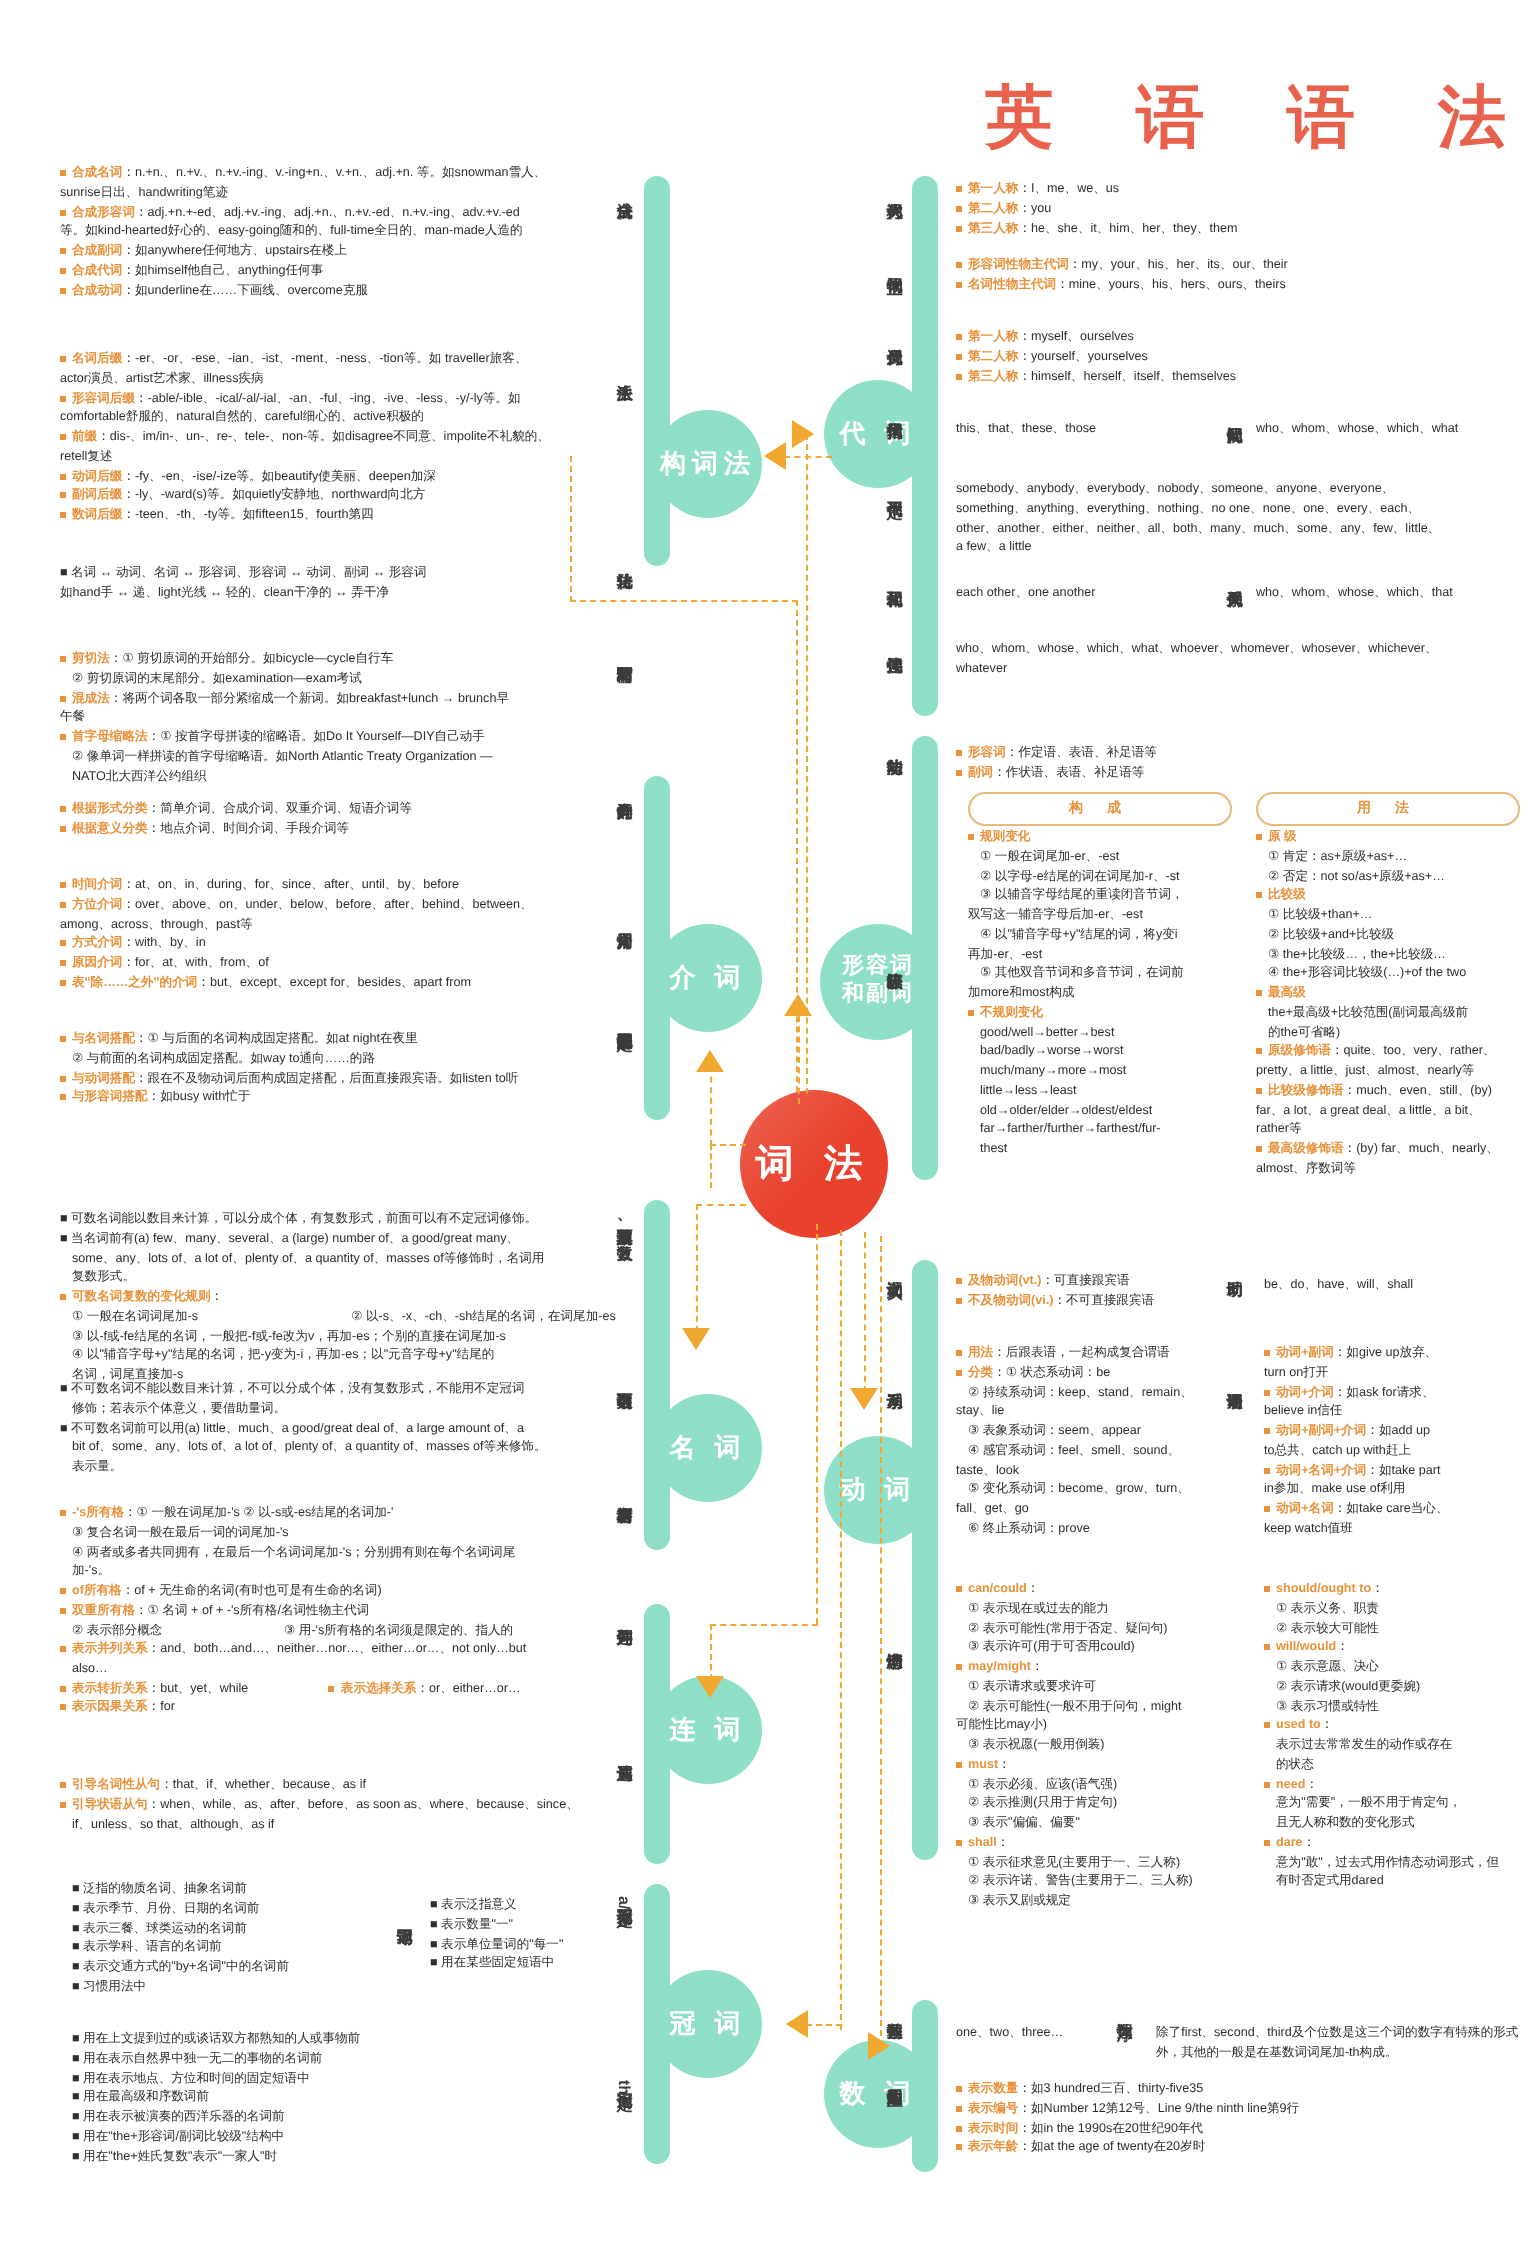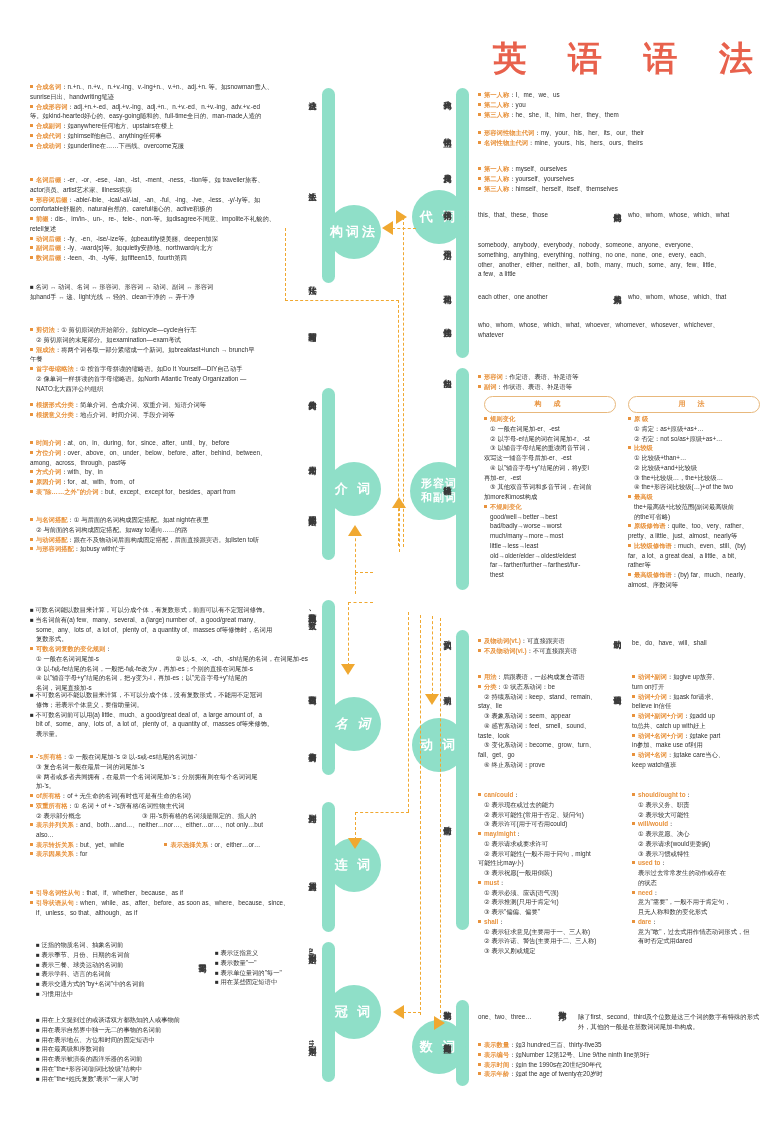--- a/index.html
+++ b/index.html
@@ -101,21 +101,21 @@
   <div class="spine" style="left:456px; top:368px; width:13px; height:222px;"></div>
   <div class="spine" style="left:456px; top:630px; width:13px; height:300px;"></div>
   <div class="spine" style="left:456px; top:1000px;width:13px; height:86px;"></div>
 
   <div class="node" style="left:327px; top:205px; width:54px; height:54px;">
       <span>构词法</span>
     </div>
   <div class="node" style="left:327px; top:462px; width:54px; height:54px;">
       <span>介 词</span>
     </div>
-  <div class="node" style="left:327px; top:697px; width:54px; height:54px;font-style:italic;">
+  <div class="node" style="left:327px; top:697px; width:54px; height:54px;">
       <span>名 词</span>
     </div>
   <div class="node" style="left:327px; top:838px; width:54px; height:54px;">
       <span>连 词</span>
     </div>
   <div class="node" style="left:327px; top:985px; width:54px; height:54px;">
       <span>冠 词</span>
     </div>
 
   <div class="node" style="left:412px; top:190px; width:54px; height:54px;">
@@ -125,20 +125,23 @@
       <span style="white-space:pre-line">形容词
 和副词</span>
     </div>
   <div class="node" style="left:412px; top:718px; width:54px; height:54px;font-family:Liberation Serif, serif;">
       <span>动 词</span>
     </div>
   <div class="node" style="left:412px; top:1020px; width:54px; height:54px;">
       <span>数 词</span>
     </div>
 
+  <div class="core" style="left:370px; top:545px; width:74px; height:74px;">
+      <span style="position:relative; z-index:2;">词 法</span>
+    </div>
 
   <div class="dash dash-v" style="left:398px; top:300px; height:246px;"></div>
   <div class="dash dash-h" style="left:285px; top:300px; width:114px;"></div>
   <div class="dash dash-v" style="left:285px; top:228px; height:73px;"></div>
   <div class="arrow left" style="left:382px; top:221px;"></div>
   <div class="dash dash-h" style="left:392px; top:228px; width:24px;"></div>
 
   <div class="dash dash-v" style="left:355px; top:572px; height:22px;"></div>
   <div class="dash dash-h" style="left:355px; top:572px; width:18px;"></div>
   <div class="arrow up" style="left:348px; top:525px;"></div>

